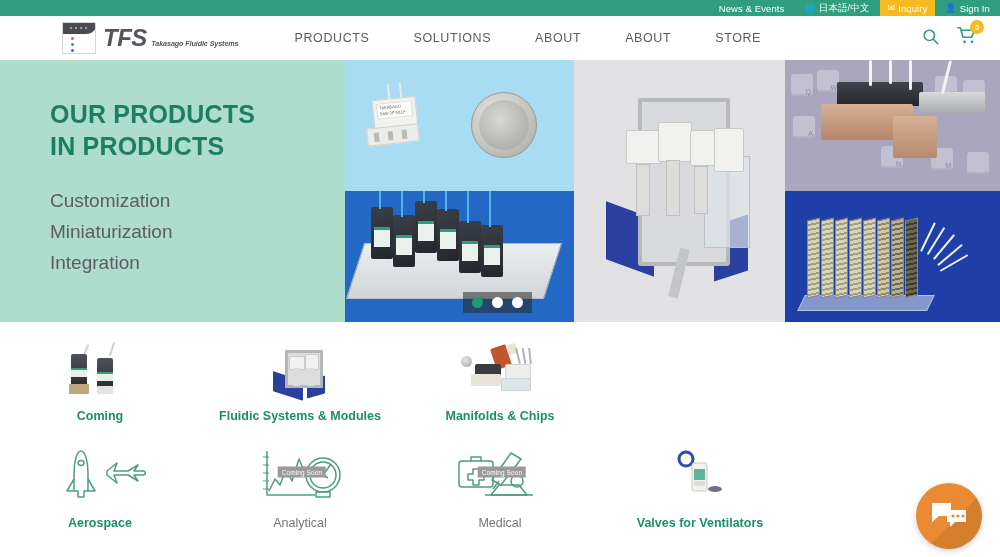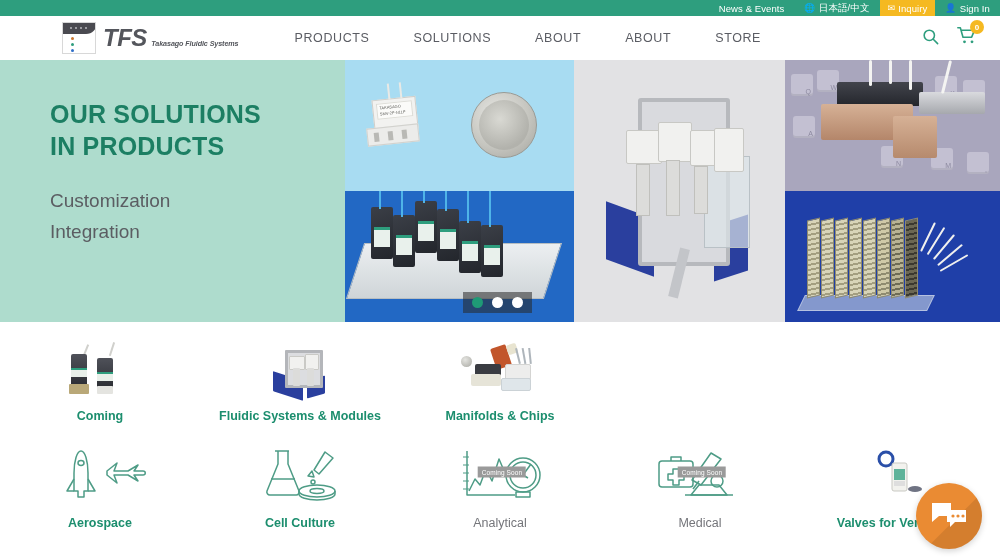--- a/index.html
+++ b/index.html
@@ -417,25 +417,26 @@
       </svg>
       <span class="cart-badge">0</span>
     </span>
   </div>
 </div>
 
 <div class="hero">
 
   <div class="hero-left">
     <div class="hero-h">
-      <div>OUR SOLUTIONS</div>
+      <div>OUR PRODUCTS</div>
       <div>IN PRODUCTS</div>
     </div>
     <div class="hero-list">
       <div>Customization</div>
+      <div>Miniaturization</div>
       <div>Integration</div>
     </div>
   </div>
 
   <div class="hero-right">
 
     <div class="hero-col c1">
 
       <div class="tile valve-coin">
         <div class="mv-body">
@@ -610,35 +611,20 @@
         <svg viewBox="0 0 110 56" fill="none" stroke="#4e9c86" stroke-width="1.5" stroke-linejoin="round">
           <path d="M36 4c4 0 7 10 7 22v18h-4v6h-6v-6h-4V26C29 14 32 4 36 4z"></path>
           <path d="M29 32l-7 12h7M43 32l7 12h-7"></path>
           <ellipse cx="36" cy="16" rx="3" ry="2.4"></ellipse>
           <path d="M62 24l10-8-3 8h14l10-6-4 6h9c3 0 3 4 0 4h-9l4 6-10-6H69l3 8-10-8z"></path>
         </svg>
       </div>
       <div class="cat-label">Aerospace</div>
     </div>
 
-    <div class="cat">
-      <div class="cat-img line-ico">
-        <svg viewBox="0 0 110 56" fill="none" stroke="#4e9c86" stroke-width="1.5" stroke-linejoin="round">
-          <path d="M30 4h14M33 4v13L22 44a3 3 0 003 4h26a3 3 0 003-4L43 17V4"></path>
-          <path d="M26 32h24"></path>
-          <path d="M80 5l8 6-14 16-5-4z"></path>
-          <path d="M67 24l-4 5 6 1z"></path>
-          <path d="M66 35a2 2 0 104 0 2 2 0 10-4 0"></path>
-          <ellipse cx="72" cy="44" rx="18" ry="6"></ellipse>
-          <path d="M54 44v3c0 3.3 8 6 18 6s18-2.7 18-6v-3"></path>
-          <ellipse cx="72" cy="44" rx="7" ry="2.4"></ellipse>
-        </svg>
-      </div>
-      <div class="cat-label">Cell Culture</div>
-    </div>
 
     <div class="cat">
       <div class="cat-img line-ico" style="position:relative">
         <svg viewBox="0 0 110 56" fill="none" stroke="#4e9c86" stroke-width="1.5" stroke-linejoin="round">
           <path d="M22 4v44h48"></path>
           <path d="M18 10h6M18 18h6M18 26h6M18 34h6M18 42h6" stroke-width="1.2"></path>
           <path d="M24 44l6-12 5 6 6-16 6 12 7-22 6 14"></path>
           <circle cx="78" cy="28" r="17"></circle>
           <circle cx="78" cy="28" r="13"></circle>
           <path d="M78 28l8-11"></path>

